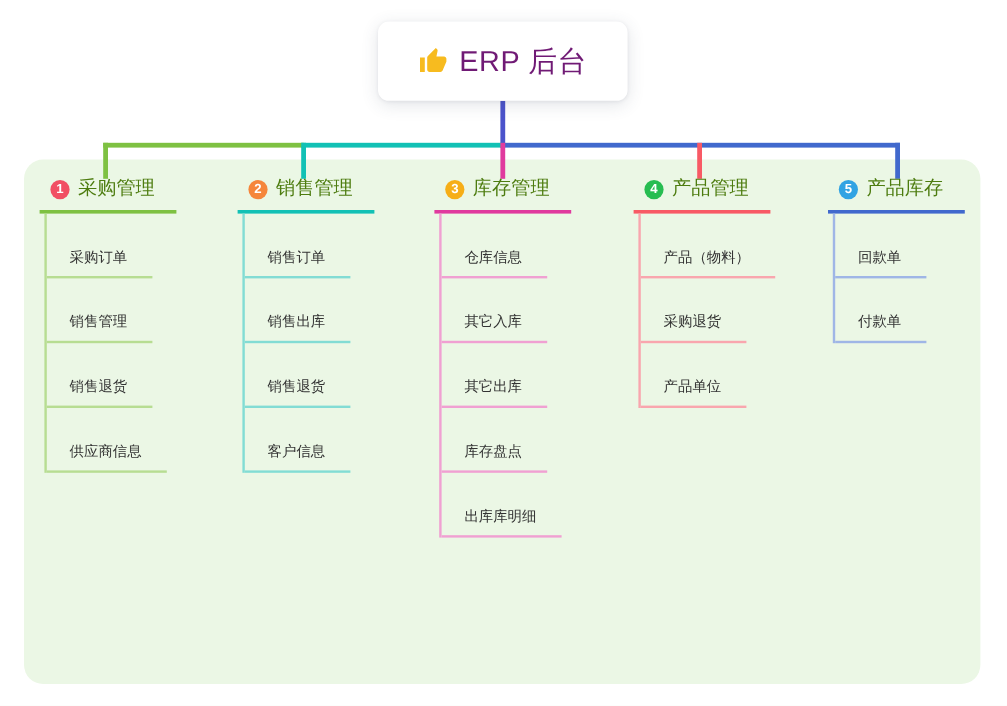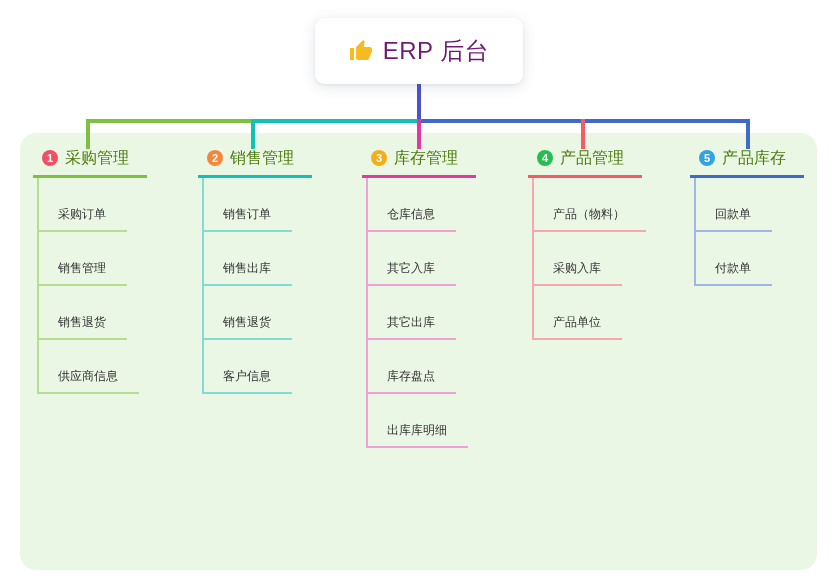--- a/index.html
+++ b/index.html
@@ -147,21 +147,21 @@
       <div class="branch" style="left: 528px; --c: #f85a65; --lc: #f9a6ae;">
         <div class="branch-header">
           <span class="badge" style="background: rgb(39, 189, 81);">4</span>
           <span class="branch-label">产品管理</span>
         </div>
         <div class="children">
           <div class="child">
             <span>产品（物料）</span>
           </div>
           <div class="child">
-            <span>采购入库</span>
+            <span>采购退货</span>
           </div>
           <div class="child">
             <span>产品单位</span>
           </div>
         </div>
       </div>
       <div class="branch" style="left: 690px; --c: #4169cd; --lc: #9fb6e6;">
         <div class="branch-header">
           <span class="badge" style="background: rgb(49, 163, 227);">5</span>
           <span class="branch-label">产品库存</span>

